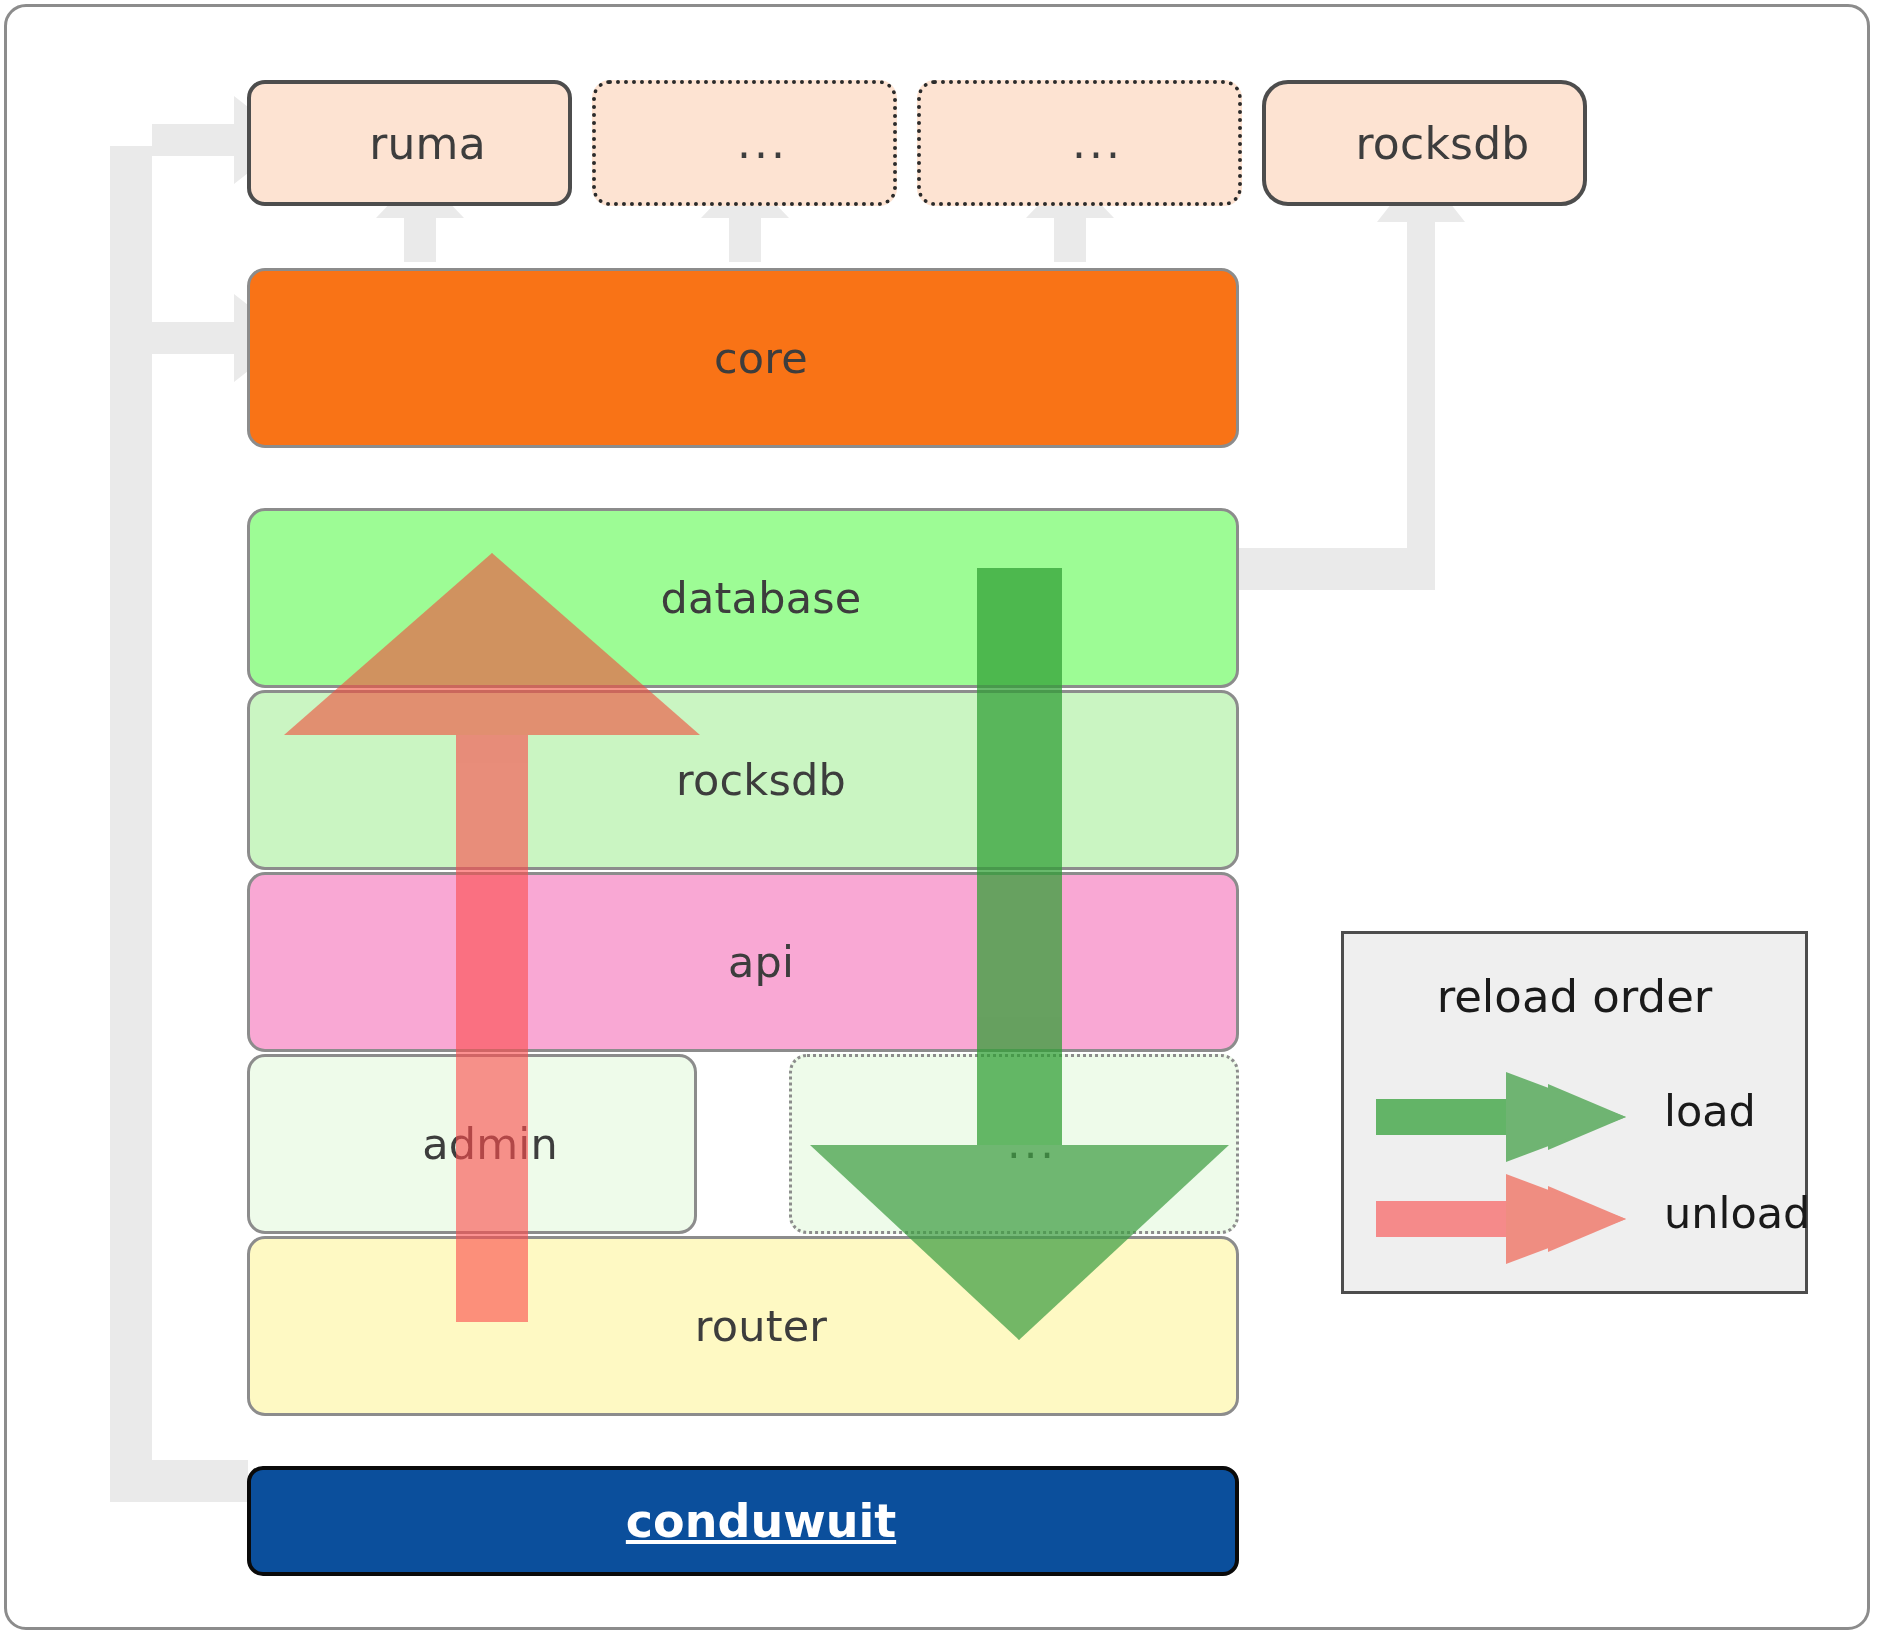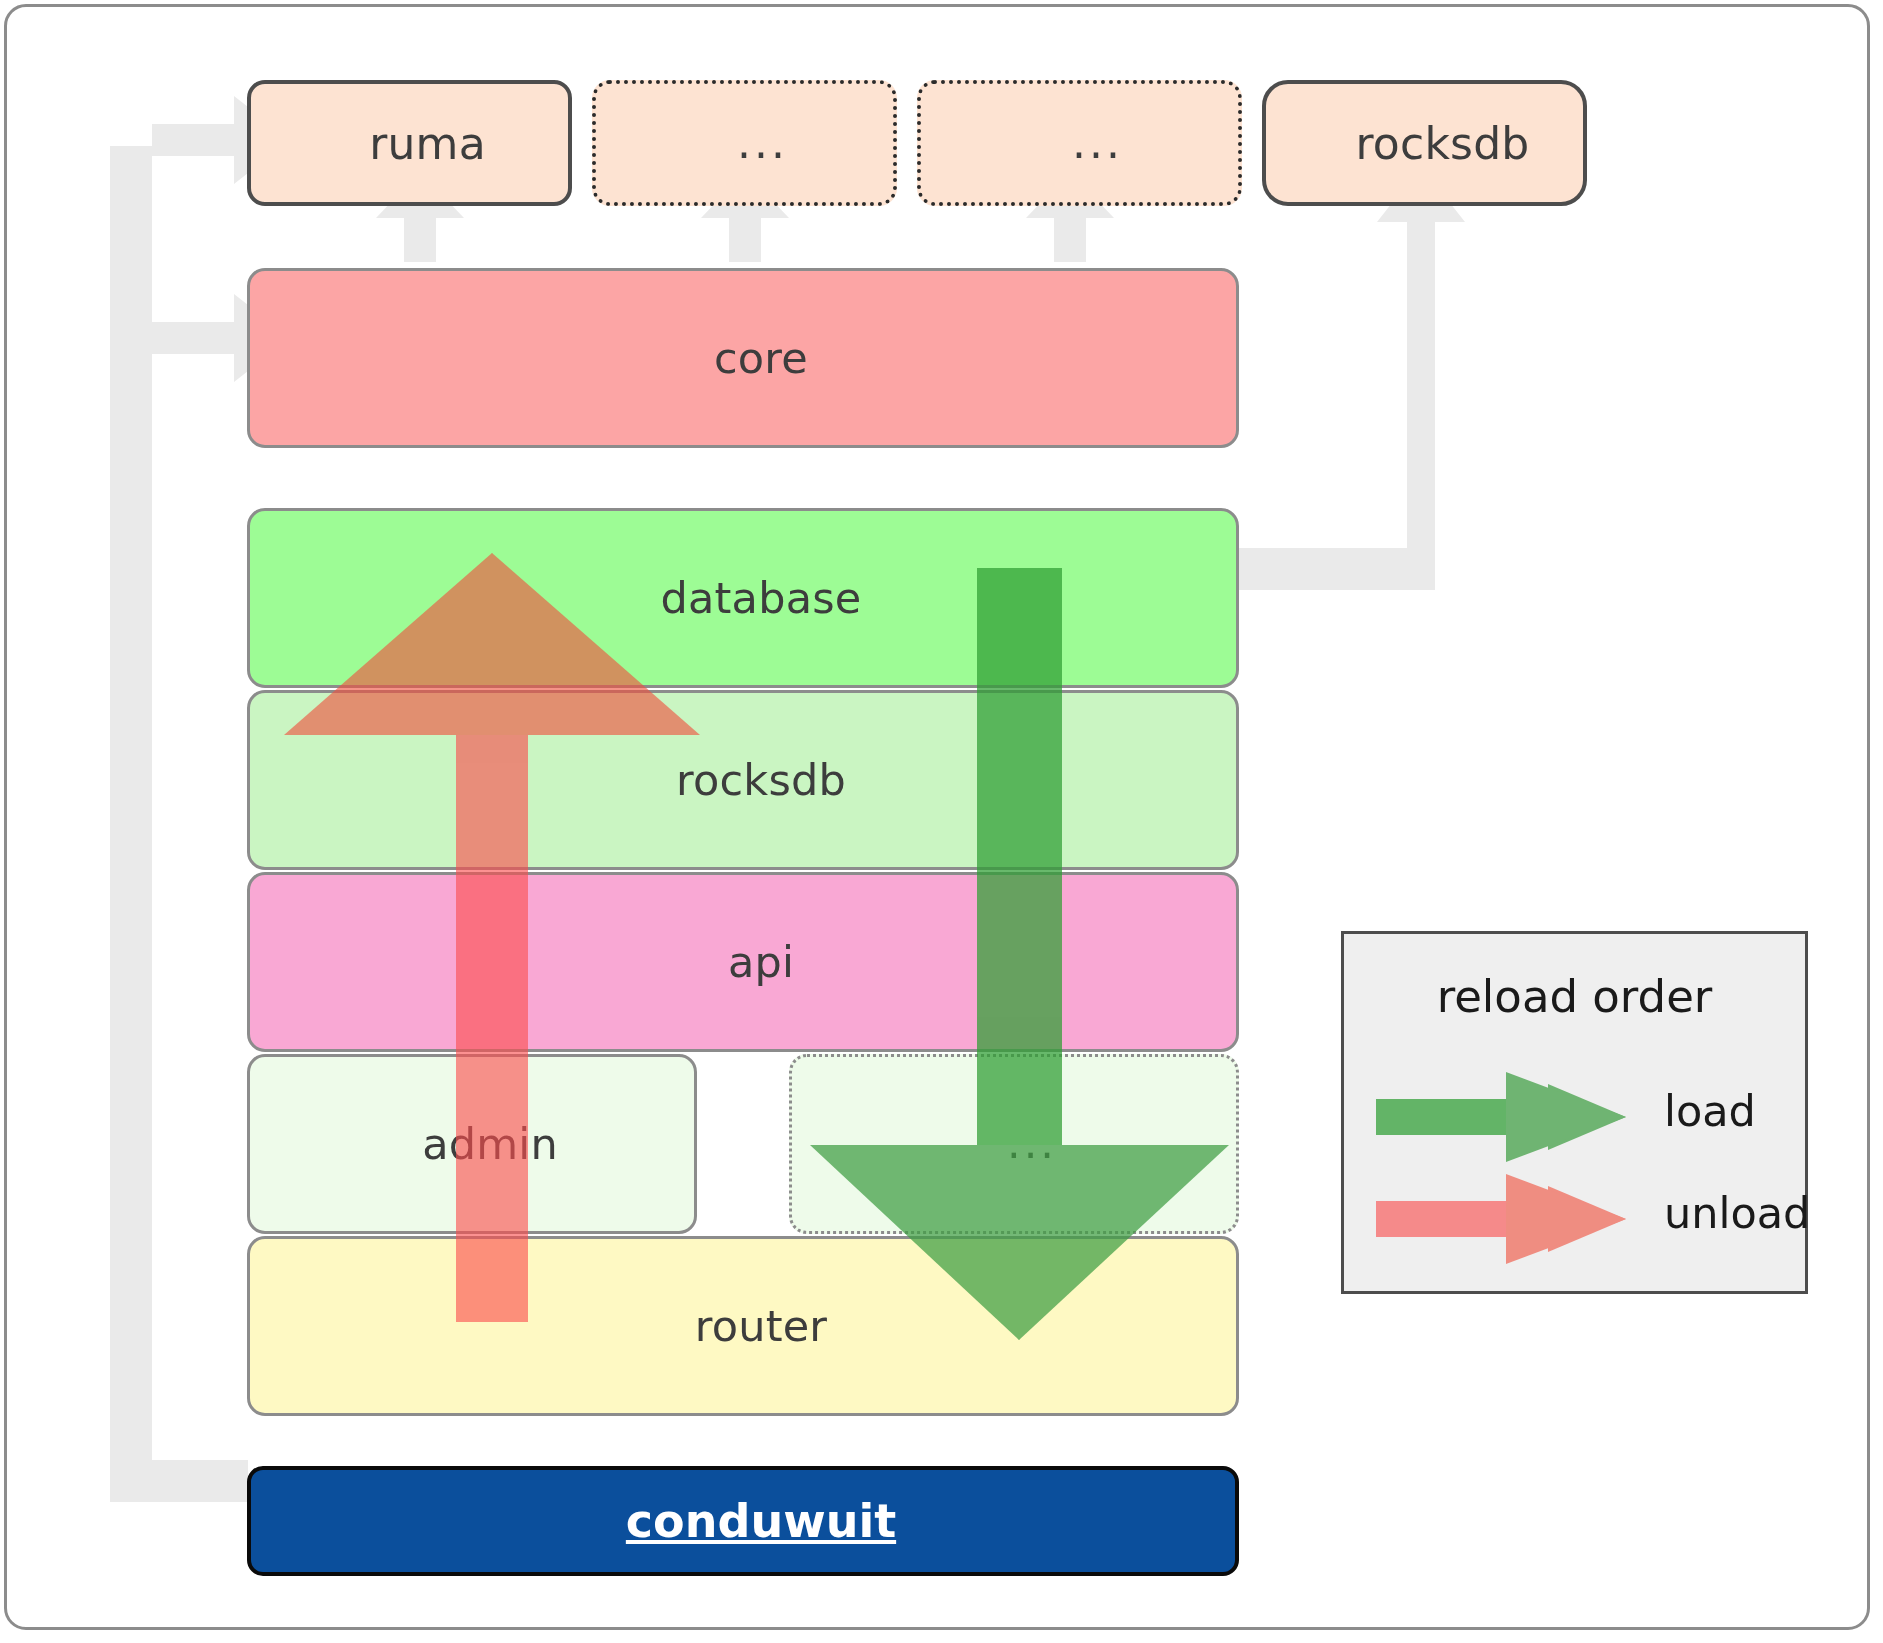--- a/index.html
+++ b/index.html
@@ -48,21 +48,21 @@
   .layer{
     border:3px solid #8c8c8c;
     border-radius:18px;
     height:180px;
     width:992px;
     left:247px;
   }
   .layer .node-label{font-size:43px;}
   .layer.dotted{border:3px dotted #8c8c8c;}
 
-  #core-box{background:#fca5a5;top:268px;}
+  #core-box{background:#f97316;top:268px;}
   #database-box{background:#9dfc95;top:508px;}
   #service-box{background:#caf5c2;top:690px;}
   #api-box{background:#f9a8d4;top:872px;}
   #admin-box{background:#eefbea;top:1054px;width:450px;left:247px;}
   #dots-box{background:#eefbea;top:1054px;width:450px;left:789px;}
   #router-box{background:#fef9c3;top:1236px;}
 
   #conduwuit-box{
     position:absolute;
     left:247px;top:1466px;width:992px;height:110px;

